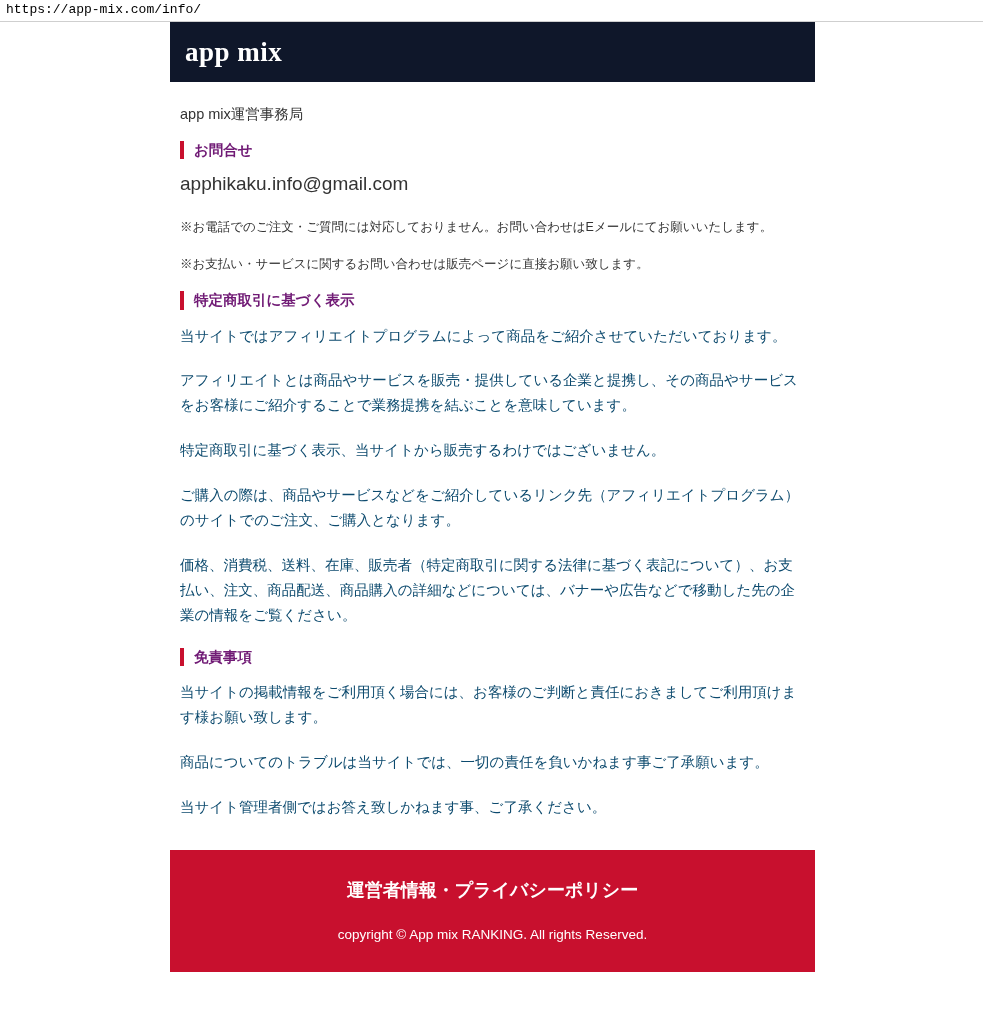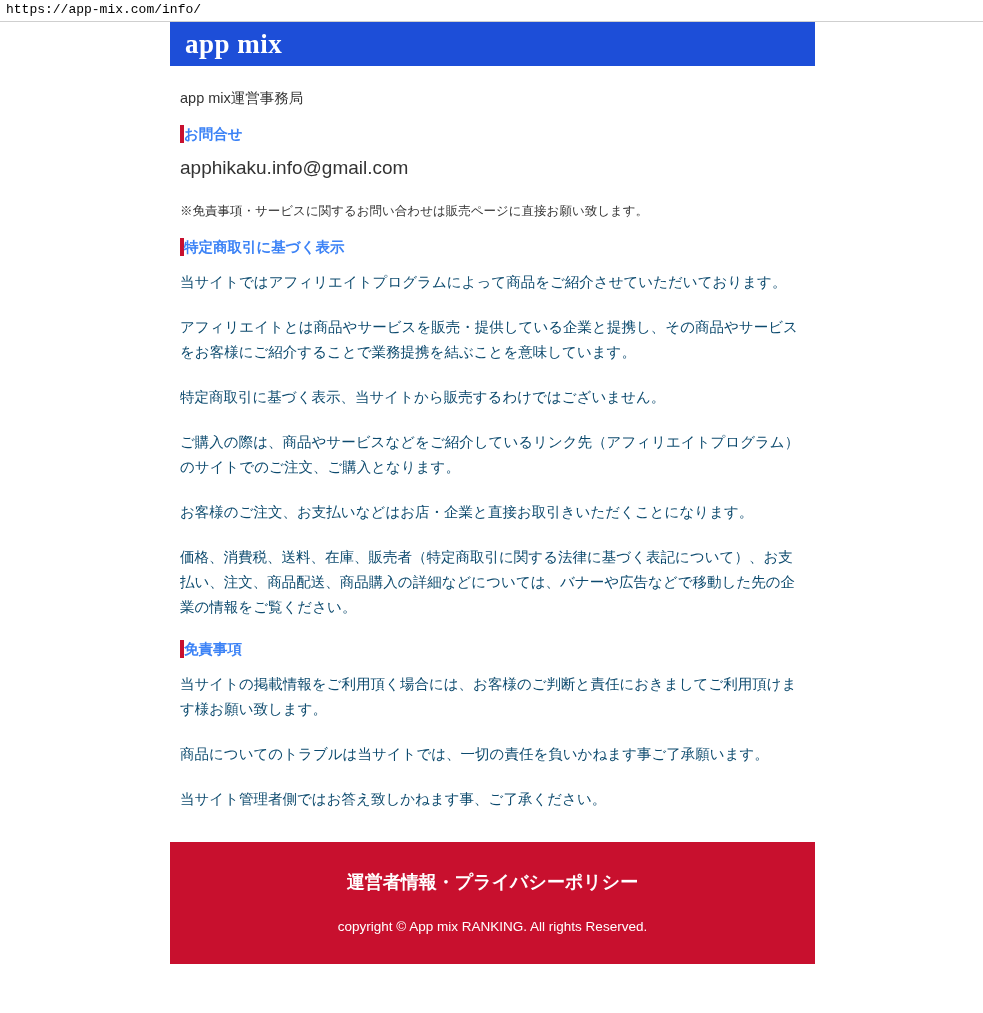--- a/index.html
+++ b/index.html
@@ -26,22 +26,22 @@
     white-space: nowrap;
   }
   .page {
     width: 983px;
   }
   .site {
     width: 645px;
     margin: 0 0 0 170px;
   }
   .site-header {
-    background: #1d4ed8;
-    height: 44px;
+    background: #0f172a;
+    height: 60px;
     display: flex;
     align-items: center;
     padding: 0 0 0 15px;
   }
   .site-title {
     color: #ffffff;
     font-family: "Liberation Serif", serif;
     font-size: 27px;
     font-weight: bold;
     letter-spacing: 0.5px;
@@ -50,24 +50,24 @@
     padding: 22px 10px 10px 10px;
   }
   .lead {
     font-size: 14.5px;
     color: #333;
     margin: 0 0 15px 0;
     line-height: 1.5;
   }
   h2.section {
     font-size: 14.5px;
-    color: #3b82f6;
+    color: #701a75;
     font-weight: bold;
     margin: 0 0 14px 0;
-    padding: 0 0 0 0;
+    padding: 0 0 0 10px;
     border-left: 4px solid #c8102e;
     line-height: 1.25;
   }
   .gap-top {
     margin-top: 46px;
   }
   p.body {
     font-size: 14.5px;
     line-height: 1.72;
     margin: 0 0 20px 0;
@@ -113,28 +113,28 @@
     <div class="site-header">
       <span class="site-title">app mix</span>
     </div>
 
     <div class="content">
 
       <p class="lead">app mix運営事務局</p>
 
       <h2 class="section">お問合せ</h2>
       <p class="email">apphikaku.info@gmail.com</p>
-      <p class="small">※免責事項・サービスに関するお問い合わせは販売ページに直接お願い致します。</p>
+      <p class="small">※お電話でのご注文・ご質問には対応しておりません。お問い合わせはEメールにてお願いいたします。</p>
+      <p class="small">※お支払い・サービスに関するお問い合わせは販売ページに直接お願い致します。</p>
 
       <h2 class="section gap-top">特定商取引に基づく表示</h2>
       <p class="body">当サイトではアフィリエイトプログラムによって商品をご紹介させていただいております。</p>
       <p class="body">アフィリエイトとは商品やサービスを販売・提供している企業と提携し、その商品やサービスをお客様にご紹介することで業務提携を結ぶことを意味しています。</p>
       <p class="body">特定商取引に基づく表示、当サイトから販売するわけではございません。</p>
       <p class="body">ご購入の際は、商品やサービスなどをご紹介しているリンク先（アフィリエイトプログラム）のサイトでのご注文、ご購入となります。</p>
-      <p class="body">お客様のご注文、お支払いなどはお店・企業と直接お取引きいただくことになります。</p>
       <p class="body">価格、消費税、送料、在庫、販売者（特定商取引に関する法律に基づく表記について）、お支払い、注文、商品配送、商品購入の詳細などについては、バナーや広告などで移動した先の企業の情報をご覧ください。</p>
 
       <h2 class="section gap-top">免責事項</h2>
       <p class="body">当サイトの掲載情報をご利用頂く場合には、お客様のご判断と責任におきましてご利用頂けます様お願い致します。</p>
       <p class="body">商品についてのトラブルは当サイトでは、一切の責任を負いかねます事ご了承願います。</p>
       <p class="body">当サイト管理者側ではお答え致しかねます事、ご了承ください。</p>
 
     </div>
 
     <div class="footer">

